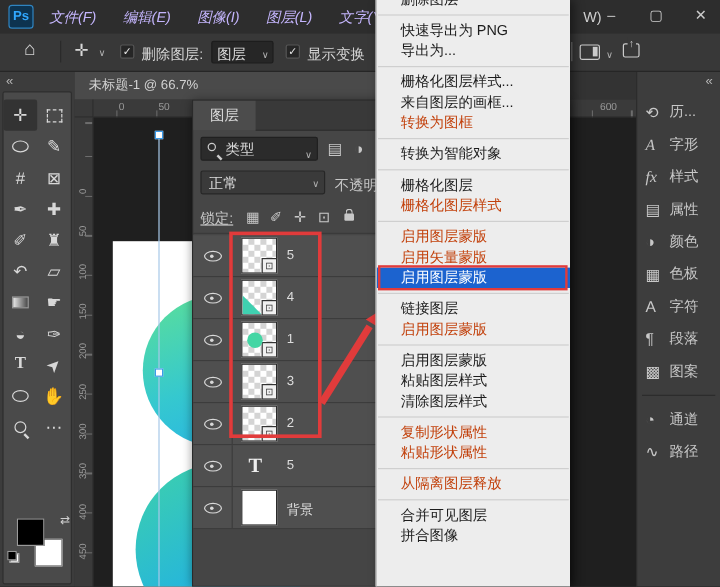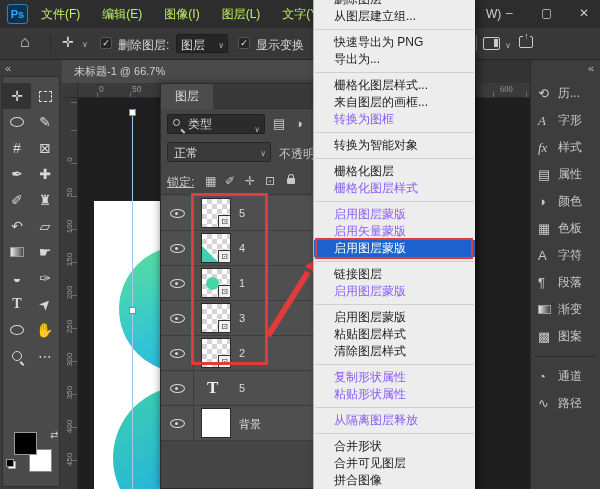--- a/index.html
+++ b/index.html
@@ -3,21 +3,21 @@
 <meta charset="utf-8">
 <style>
   html,body{margin:0;padding:0;background:#1a1a1a;}
   *{box-sizing:border-box;font-family:"Liberation Sans","DejaVu Sans",sans-serif;}
   #app{position:relative;width:600px;height:489px;background:#323232;overflow:hidden;font-size:12px;color:#d6d6d6;}
 
   
   #titlebar{position:absolute;left:0;top:0;width:600px;height:28px;background:#2d2d2d;z-index:2;}
   #ps-logo{position:absolute;left:7px;top:4px;width:21px;height:20px;background:#0d3350;border:1px solid #2f84c0;border-radius:3px;color:#31a8ff;font-size:11px;font-weight:bold;text-align:center;line-height:18px;}
   #menubar-items{position:absolute;left:30px;top:0;height:28px;display:flex;align-items:center;}
-  #menubar-items .menu{padding:0 11px;color:#bef264;font-size:12px;white-space:nowrap;}
+  #menubar-items .menu{padding:0 11px;color:#c4b5fd;font-size:12px;white-space:nowrap;font-style:italic;}
   #win-partial{position:absolute;left:486px;top:7px;color:#cfcfcf;}
   .winbtn{position:absolute;top:6px;color:#cccccc;font-size:12px;}
   #btn-min{left:506px;} #btn-max{left:541px;} #btn-close{left:579px;}
 
   
   #optionsbar{position:absolute;left:0;top:28px;width:600px;height:32px;background:#383838;border-bottom:1px solid #262626;z-index:2;}
   #opt-home{position:absolute;left:20px;top:5px;font-size:16px;color:#d0d0d0;}
   .opt-sep{position:absolute;top:6px;width:1px;height:18px;background:#2a2a2a;}
   #opt-move{position:absolute;left:62px;top:6px;font-size:14px;color:#d8d8d8;}
   .chevron{font-size:8px;color:#b0b0b0;}
@@ -125,21 +125,21 @@
   .dock-sep{height:1px;background:#2c2c2c;margin:6px 4px;}
 
   
   #annot-rect-layers{position:absolute;left:191px;top:193px;width:77px;height:172px;border:3px solid #e13b3b;z-index:20;}
   #annot-arrow{position:absolute;left:250px;top:250px;z-index:21;}
 
   
   #context-menu{position:absolute;left:313px;top:0;width:162px;height:489px;background:#ededed;border-left:1px solid #b5b5b5;box-shadow:3px 0 8px rgba(0,0,0,.45);z-index:30;overflow:hidden;}
   #context-menu-list{position:absolute;left:0;top:-9px;width:100%;margin:0;padding:0;list-style:none;}
   .cm-item{height:17px;line-height:17px;padding-left:20px;font-size:12px;color:#1c1c1c;white-space:nowrap;position:relative;}
-  .cm-item.disabled{color:#8b5cf6;}
+  .cm-item.disabled{color:#c2410c;}
   .cm-item.hl{background:#1c63cf;color:#ffffff;}
   .cm-item.hl::after{content:"";position:absolute;left:1px;right:2px;top:-2px;bottom:-2px;border:2px solid #e13b3b;pointer-events:none;}
   .cm-sep{height:1px;background:#cfcfcf;margin:4px 1px;}
 </style>
 </head>
 <body>
 
 <div id="app">
 
   <div id="titlebar">
@@ -174,21 +174,21 @@
     <span class="chevron" id="opt-ws-ch">∨</span>
     <span id="opt-share"></span>
   </div>
 
   <div id="doc-area">
     <div id="doc-tab">未标题-1 @ 66.7%</div>
     <div id="ruler-corner"></div>
     <div id="h-ruler">
         <span class="hrlabel" style="left: 21px;">0</span>
         <span class="hrlabel" style="left: 54px;">50</span>
-        <span class="hrlabel" style="left: 422px; font-family: Liberation Serif, serif;">600</span>
+        <span class="hrlabel" style="left: 422px;">600</span>
       </div>
     <div id="v-ruler">
         <span class="vrlabel" style="top: 57px;">0</span>
         <span class="vrlabel" style="top: 90.35px;">50</span>
         <span class="vrlabel" style="top: 123.7px;">100</span>
         <span class="vrlabel" style="top: 157.05px;">150</span>
         <span class="vrlabel" style="top: 190.4px;">200</span>
         <span class="vrlabel" style="top: 223.75px;">250</span>
         <span class="vrlabel" style="top: 257.1px;">300</span>
         <span class="vrlabel" style="top: 290.45px;">350</span>
@@ -395,24 +395,20 @@
         </div>
         <div class="dock-btn">
           <span class="dock-ico">A</span>
           <span class="dock-lbl">字符</span>
         </div>
         <div class="dock-btn">
           <span class="dock-ico">¶</span>
           <span class="dock-lbl">段落</span>
         </div>
         <div class="dock-btn">
-          <span class="dock-ico"><span class="shape-gradient"></span></span>
-          <span class="dock-lbl">渐变</span>
-        </div>
-        <div class="dock-btn">
           <span class="dock-ico">▩</span>
           <span class="dock-lbl">图案</span>
         </div>
         <div class="dock-sep"></div>
         <div class="dock-btn">
           <span class="dock-ico">◔</span>
           <span class="dock-lbl">通道</span>
         </div>
         <div class="dock-btn">
           <span class="dock-ico">∿</span>
@@ -423,21 +419,20 @@
 
   <div id="annot-rect-layers"></div>
   <svg id="annot-arrow" width="80" height="100">
     <line x1="18" y1="86" x2="58" y2="22" stroke="#e13b3b" stroke-width="6"></line>
     <polygon points="66.3,9.2 65,22.6 54.8,16.2" fill="#e13b3b"></polygon>
   </svg>
 
   <div id="context-menu">
     <ul id="context-menu-list">
         <li class="cm-item">删除图层</li>
-        <li class="cm-item">从图层建立组...</li>
         <li class="cm-sep"></li>
         <li class="cm-item">快速导出为 PNG</li>
         <li class="cm-item">导出为...</li>
         <li class="cm-sep"></li>
         <li class="cm-item">栅格化图层样式...</li>
         <li class="cm-item">来自图层的画框...</li>
         <li class="cm-item disabled">转换为图框</li>
         <li class="cm-sep"></li>
         <li class="cm-item">转换为智能对象</li>
         <li class="cm-sep"></li>
@@ -453,19 +448,18 @@
         <li class="cm-sep"></li>
         <li class="cm-item">启用图层蒙版</li>
         <li class="cm-item">粘贴图层样式</li>
         <li class="cm-item">清除图层样式</li>
         <li class="cm-sep"></li>
         <li class="cm-item disabled">复制形状属性</li>
         <li class="cm-item disabled">粘贴形状属性</li>
         <li class="cm-sep"></li>
         <li class="cm-item disabled">从隔离图层释放</li>
         <li class="cm-sep"></li>
-        <li class="cm-item">合并形状</li>
         <li class="cm-item">合并可见图层</li>
         <li class="cm-item">拼合图像</li>
       </ul>
   </div>
 
 </div>
 
 </body></html>

